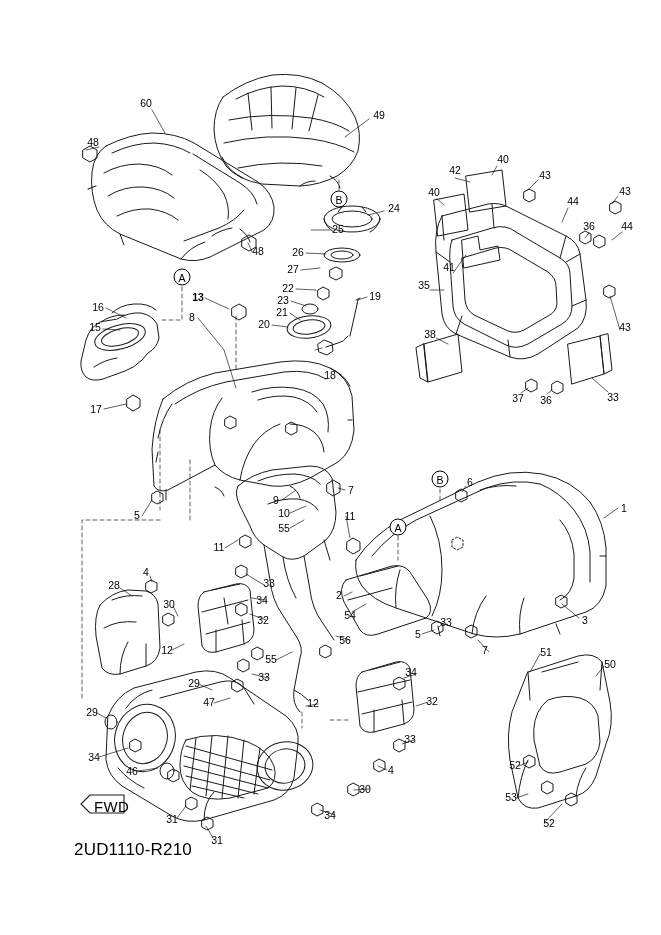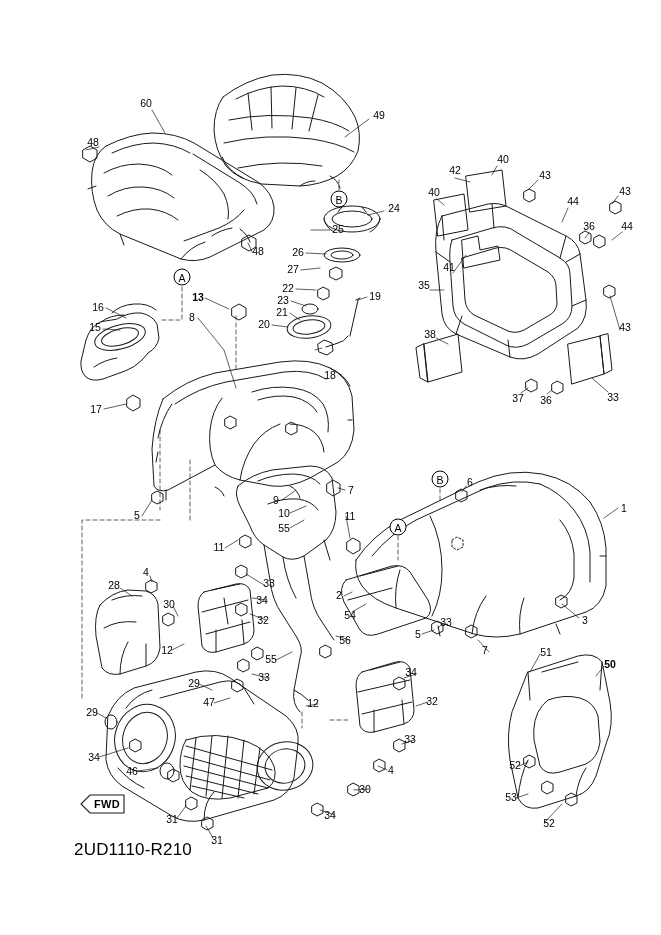--- a/index.html
+++ b/index.html
@@ -59,22 +59,22 @@
     position: absolute;
     left: 80px;
     top: 794px;
     width: 46px;
     height: 20px;
   }
   #fwd-marker .fwd-text {
     position: absolute;
     left: 14px;
     top: 4px;
-    font-size: 11px;
-    font-weight: bold;
+    font-size: 15px;
+    font-weight: normal;
     color: #000;
     letter-spacing: 0.3px;
   }
 </style>
 </head>
 <body>
 
 <div id="page">
 
   <svg id="svg-root" viewBox="0 0 661 935">
@@ -495,21 +495,21 @@
       <div class="callout" style="left: 350px; top: 615px;">54</div>
       <div class="callout" style="left: 262px; top: 600px;">34</div>
       <div class="callout" style="left: 169px; top: 604px;">30</div>
       <div class="callout" style="left: 418px; top: 634px;">5</div>
       <div class="callout" style="left: 446px; top: 622px;">33</div>
       <div class="callout" style="left: 485px; top: 650px;">7</div>
       <div class="callout" style="left: 263px; top: 620px;">32</div>
       <div class="callout" style="left: 167px; top: 650px;">12</div>
       <div class="callout" style="left: 345px; top: 640px;">56</div>
       <div class="callout" style="left: 546px; top: 652px;">51</div>
-      <div class="callout" style="left: 610px; top: 664px; font-weight: bold;">50</div>
+      <div class="callout" style="left: 610px; top: 664px;">50</div>
       <div class="callout" style="left: 271px; top: 659px;">55</div>
       <div class="callout" style="left: 411px; top: 672px;">34</div>
       <div class="callout" style="left: 194px; top: 683px;">29</div>
       <div class="callout" style="left: 264px; top: 677px;">33</div>
       <div class="callout" style="left: 209px; top: 702px;">47</div>
       <div class="callout" style="left: 432px; top: 701px;">32</div>
       <div class="callout" style="left: 92px; top: 712px;">29</div>
       <div class="callout" style="left: 313px; top: 703px;">12</div>
       <div class="callout" style="left: 410px; top: 739px;">33</div>
       <div class="callout" style="left: 94px; top: 757px;">34</div>

